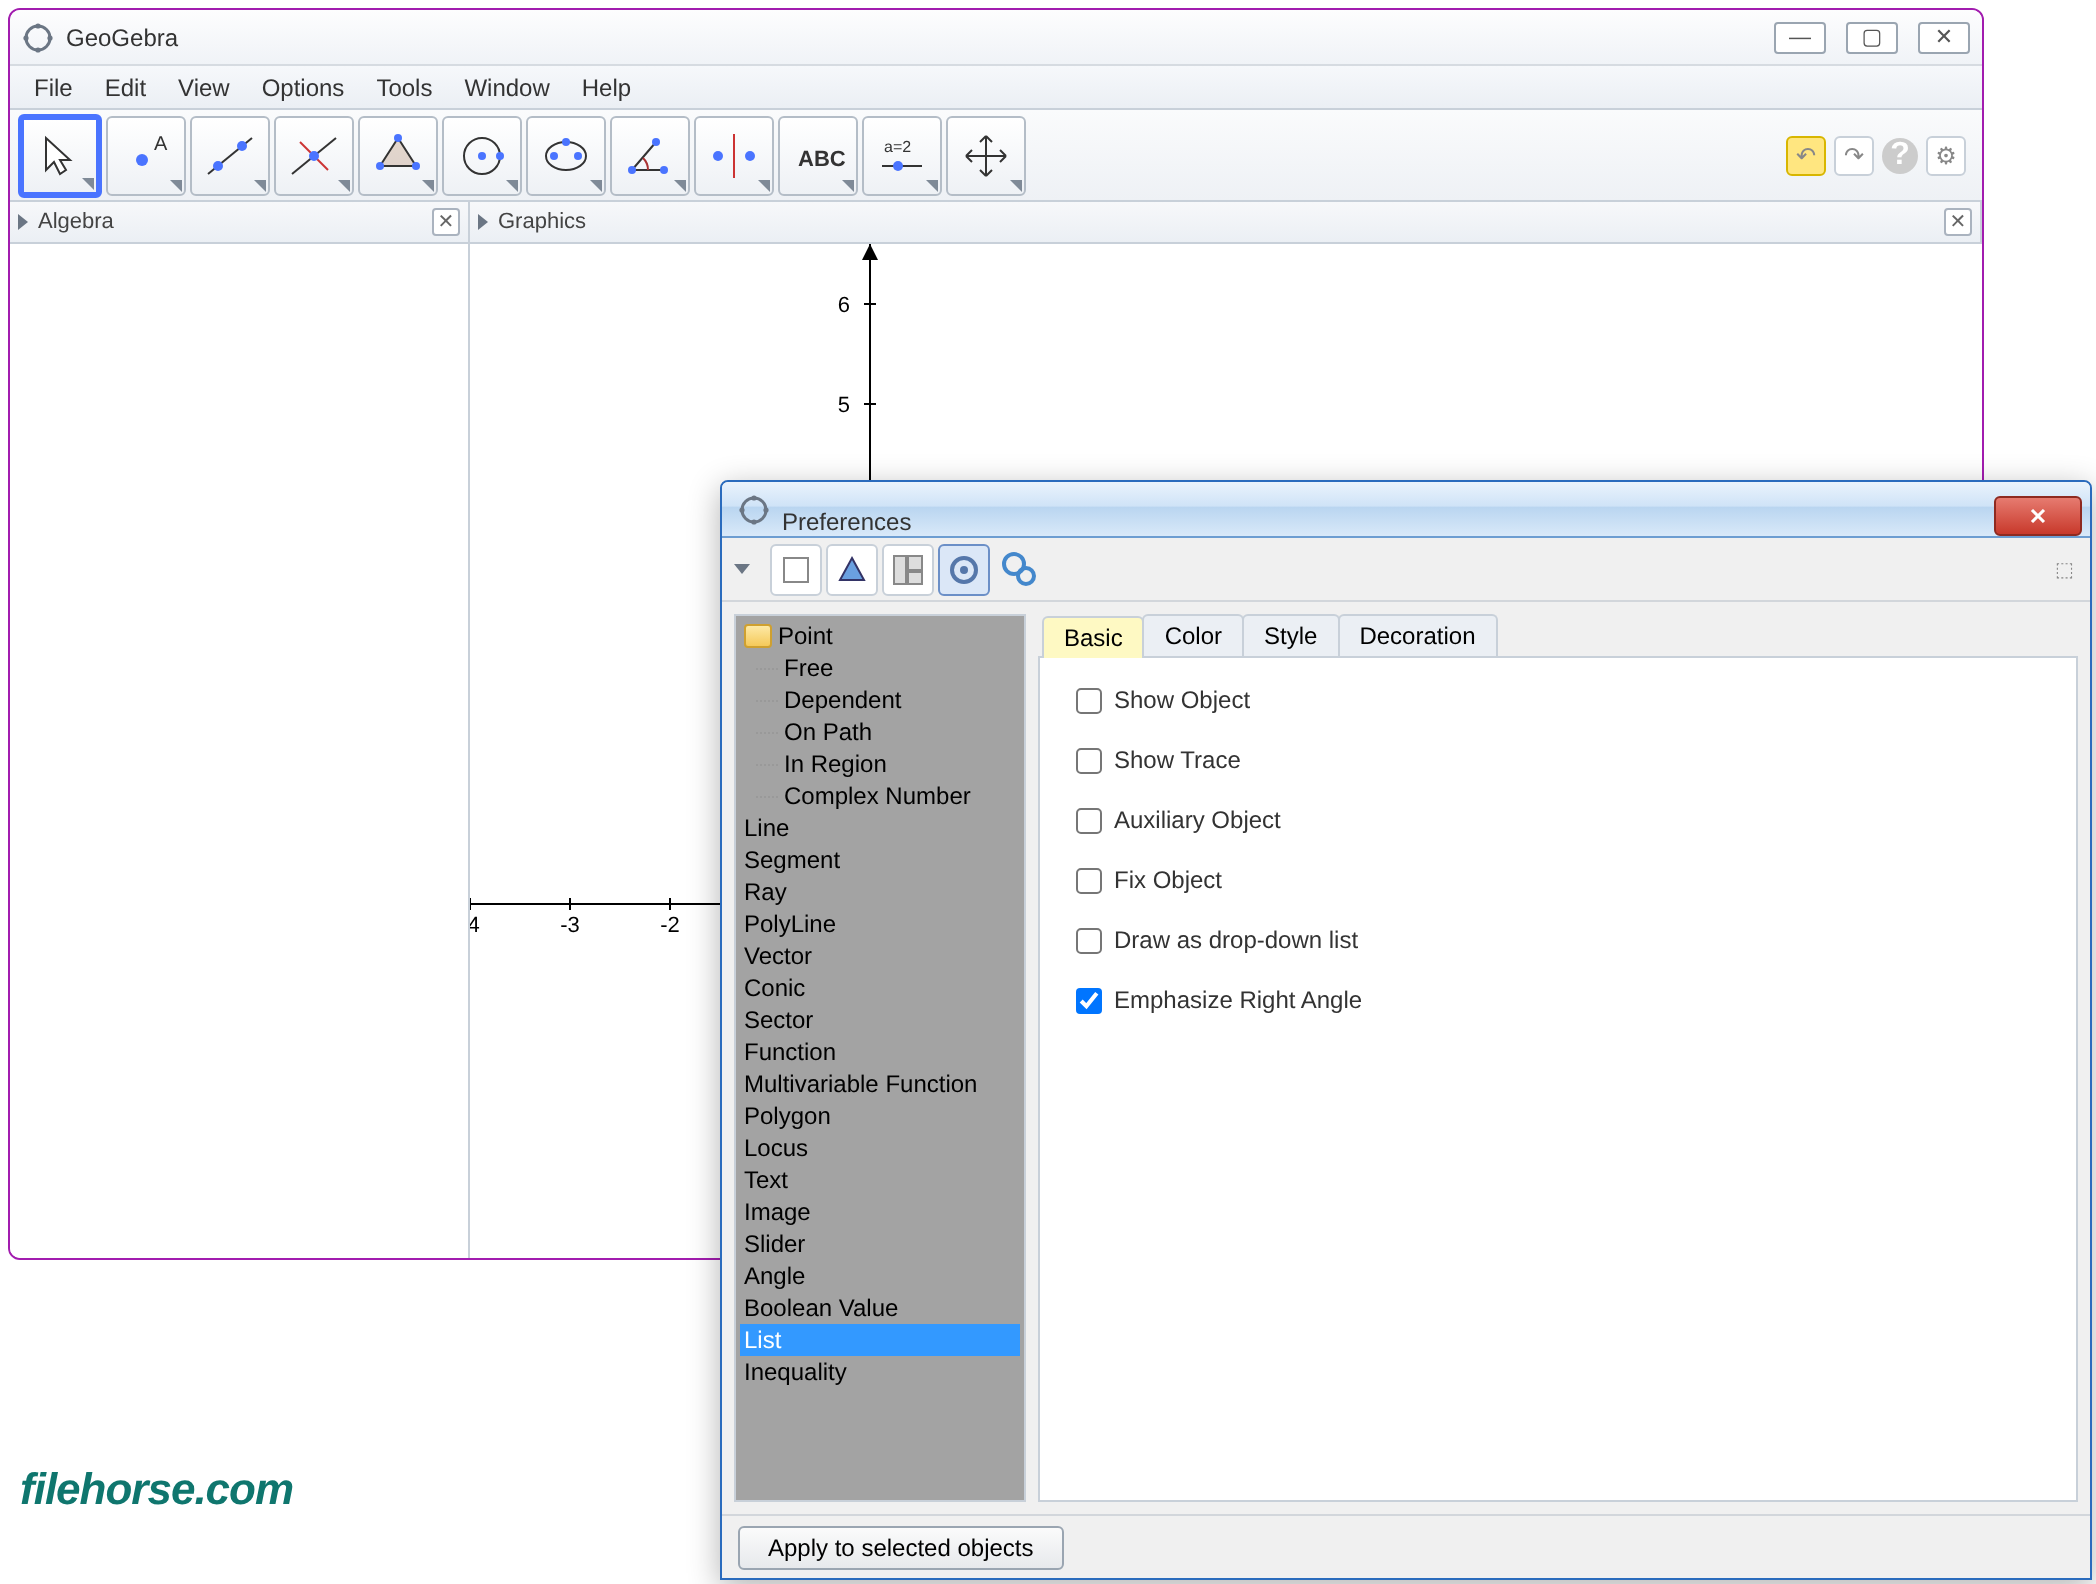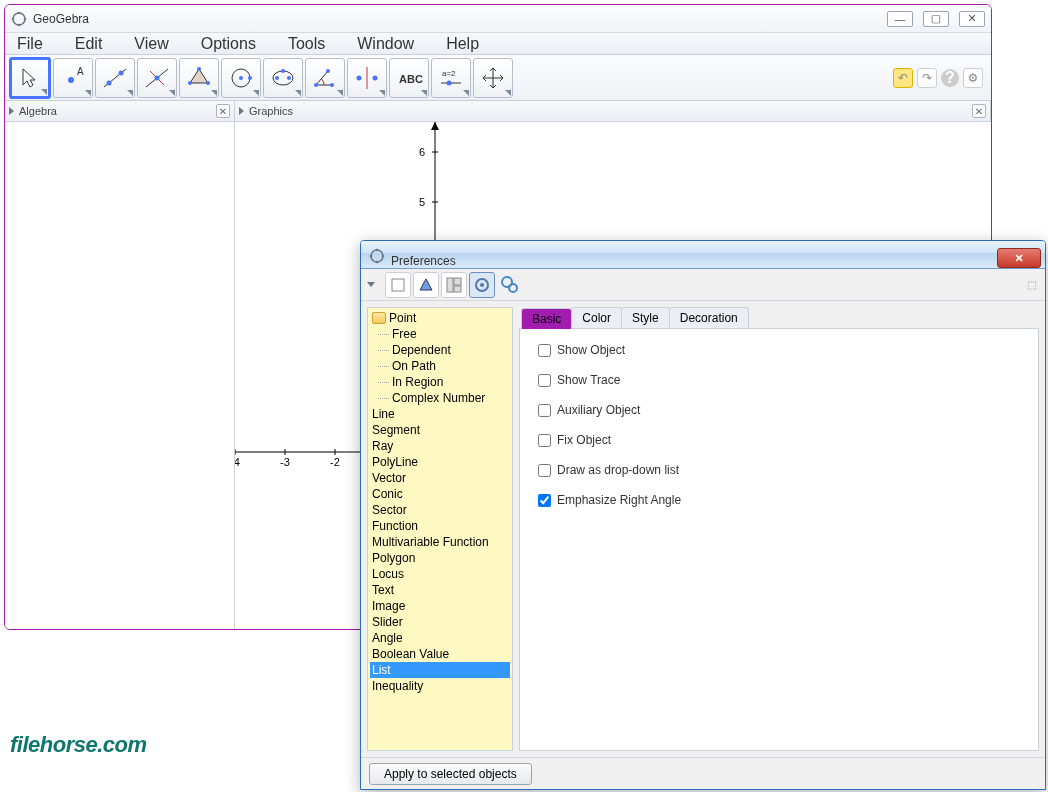--- a/index.html
+++ b/index.html
@@ -6,21 +6,21 @@
 body { background: #fff; width: 1048px; height: 792px; position: relative; overflow: hidden; }
 
 
 .main-window { position: absolute; left: 4px; top: 4px; width: 988px; height: 626px; border: 1px solid #a21caf; border-radius: 6px; background: #fff; overflow: hidden; }
 .titlebar { height: 28px; background: linear-gradient(#fdfdfe,#f0f3f7); display: flex; align-items: center; padding: 0 6px; border-bottom: 1px solid #d6dbe1; }
 .titlebar .app-icon { width:16px; height:16px; margin-right:6px; display:flex; align-items:center; justify-content:center; }
 .titlebar .title { font-size: 12px; color:#333; flex:1; }
 .win-btns { display:flex; gap:10px; }
 .win-btn { width:26px; height:16px; border:1px solid #9aa5b1; border-radius:2px; display:flex; align-items:center; justify-content:center; font-size:11px; background:#fff; color:#555; }
 
-.menubar { height:22px; background:linear-gradient(#f6f8fb,#ebeff4); border-bottom:1px solid #c8d0d9; display:flex; align-items:center; padding:0 6px; font-size:16px; color:#333; gap:20px;}
+.menubar { height:22px; background:linear-gradient(#f6f8fb,#ebeff4); border-bottom:1px solid #c8d0d9; display:flex; align-items:center; padding:0 6px; font-size:12px; color:#333; gap:4px;}
 .menubar span { padding:2px 6px; border-radius:3px; }
 
 .toolbar { height:46px; background:linear-gradient(#fafbfc,#eef1f5); border-bottom:1px solid #c8d0d9; display:flex; align-items:center; padding:3px 4px; gap:2px;}
 .tool { width:40px; height:40px; border:1px solid #b4bdc7; border-radius:3px; background:linear-gradient(#fff,#eef1f5); display:flex; align-items:center; justify-content:center; position:relative;}
 .tool.selected { border:3px solid #4a74ff; width:42px; height:42px; }
 .tool .drop {position:absolute; bottom:1px; right:1px; width:0; height:0; border-left:6px solid transparent; border-top:6px solid #7f8a97;}
 .tool svg { width:30px; height:30px; }
 .toolbar-right { margin-left:auto; display:flex; align-items:center; gap:4px; padding-right:4px;}
 .toolbar-right .sm { width:20px; height:20px; border:1px solid #c8d0d9; border-radius:3px; display:flex; align-items:center; justify-content:center; font-size:12px; background:#fff; color:#888;}
 .toolbar-right .sm.yellow { background:#ffe680; border-color:#d8b600;}
@@ -47,31 +47,31 @@
 .pref-title { height:28px; background:linear-gradient(#eaf3fc,#cfe3f7 45%,#b9d5f0 46%,#d9e9f9); display:flex; align-items:flex-end; padding:0 4px 0 8px; border-bottom:1px solid #6d9dd1;}
 .pref-title .title { font-size:12px; color:#333; flex:1; margin-left:6px;}
 .pref-close { width:44px; height:20px; background:linear-gradient(#e67b70,#c8392b); border:1px solid #8e2a20; border-radius:3px; color:#fff; display:flex; align-items:center; justify-content:center; font-weight:bold; font-size:11px;}
 .pref-toolbar { height:32px; background:#f0f0f0; border-bottom:1px solid #d2d6db; display:flex; align-items:center; padding:0 6px; gap:2px;}
 .pref-toolbar .tri-down { width:0; height:0; border-left:4px solid transparent; border-right:4px solid transparent; border-top:5px solid #6b7684; margin-right:8px;}
 .pref-tool { width:26px; height:26px; border:1px solid #c8d0d9; border-radius:3px; background:#fff; display:flex; align-items:center; justify-content:center;}
 .pref-tool.active { border:1px solid #6b8fc7; background:#dbe7f7;}
 .pref-toolbar .dock { margin-left:auto; font-size:10px; color:#888; padding:2px;}
 
 .pref-body { display:flex; height:456px; padding:6px; gap:6px; background:#f0f0f0;}
-.pref-tree { width:146px; border:1px solid #c8d0d9; background:#fef9c3; overflow:auto; font-size:12px; padding:2px;}
+.pref-tree { width:146px; border:1px solid #c8d0d9; background:#a3a3a3; overflow:auto; font-size:12px; padding:2px;}
 .tree-item { padding:1px 2px; white-space:nowrap; display:flex; align-items:center; gap:3px;}
 .tree-item.indent { padding-left:22px; position:relative;}
 .tree-item.indent::before { content:""; position:absolute; left:8px; top:50%; width:11px; border-top:1px dotted #999;}
 .tree-item.selected { background:#3399ff; color:#fff;}
 .folder-ico { width:14px; height:12px; background:linear-gradient(#fde9a5,#f5c95a); border:1px solid #cfa030; border-radius:2px;}
 
 .pref-right { flex:1; display:flex; flex-direction:column;}
 .tabs { display:flex; border-bottom:1px solid #c8d0d9; padding-left:2px; background:#f0f0f0;}
 .tab { padding:3px 10px; font-size:12px; border:1px solid #c8d0d9; border-bottom:none; background:#ebeff4; margin-right:-1px; border-radius:3px 3px 0 0;}
-.tab.active { background:#a21caf; position:relative; top:1px;}
+.tab.active { background:#fef9c3; position:relative; top:1px;}
 .tab-content { flex:1; background:#fff; border:1px solid #c8d0d9; border-top:none; padding:14px 18px; font-size:12px; color:#333;}
 .form-row { display:flex; align-items:center; margin-bottom:16px; gap:6px;}
 .form-row input[type=checkbox] { width:13px; height:13px;}
 .form-row select { font-size:12px; padding:1px 3px; border:1px solid #9aa5b1; border-radius:2px; min-width:110px;}
 
 .pref-footer { height:32px; border-top:1px solid #d2d6db; display:flex; align-items:center; padding:0 8px; background:#f0f0f0;}
 .apply-btn { padding:3px 14px; font-size:12px; background:linear-gradient(#fbfbfb,#e7e9ec); border:1px solid #9aa5b1; border-radius:3px;}
 
 .watermark { position:absolute; left:10px; top:732px; font-size:22px; font-weight:bold; font-style:italic; color:#0f766e; letter-spacing:-0.5px; font-family:Arial;}
 </style>

